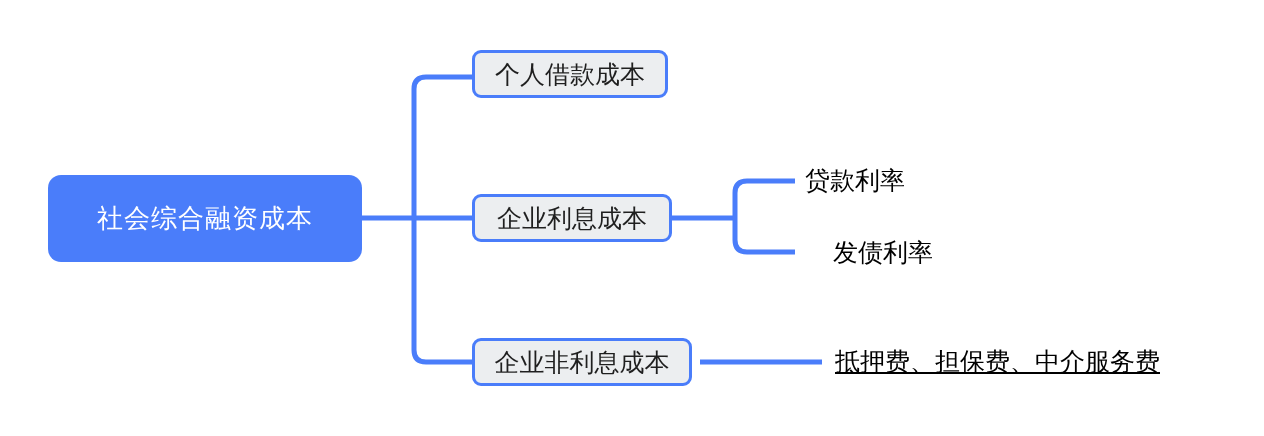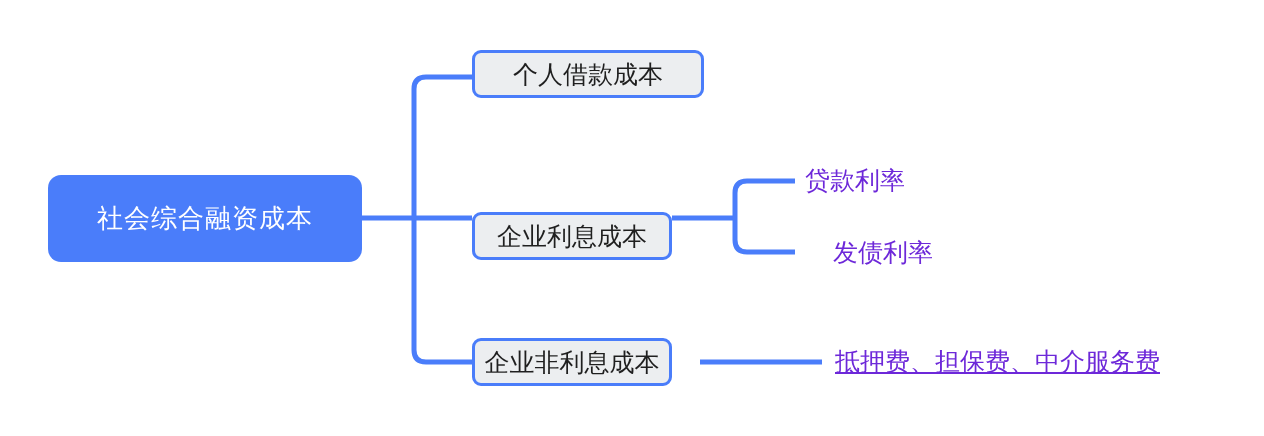--- a/index.html
+++ b/index.html
@@ -46,26 +46,26 @@
     letter-spacing: 1px;
   }
   .node-branch {
     height: 48px;
     background: #eceef0;
     border: 3px solid #4a7dfa;
     border-radius: 9px;
     color: #1f1f1f;
     font-size: 25px;
   }
-  .node-b1 { left: 472px; top: 50px;  width: 232px; }
-  .node-b2 { left: 472px; top: 194px; width: 200px; margin-top: 18px; }
-  .node-b3 { left: 472px; top: 338px; width: 200px; }
+  .node-b1 { left: 472px; top: 50px;  width: 196px; }
+  .node-b2 { left: 472px; top: 194px; width: 200px; }
+  .node-b3 { left: 472px; top: 338px; width: 220px; }
   .leaf {
     position: absolute;
-    color: #6d28d9;
+    color: #000000;
     font-size: 25px;
     white-space: nowrap;
     line-height: 1;
   }
   .leaf-l1 { left: 805px; top: 168px; }
   .leaf-l2 { left: 805px; top: 240px; margin-left: 28px; }
   .leaf-l3 { left: 835px; top: 349px; text-decoration: underline; }
 </style>
 </head>
 <body>

